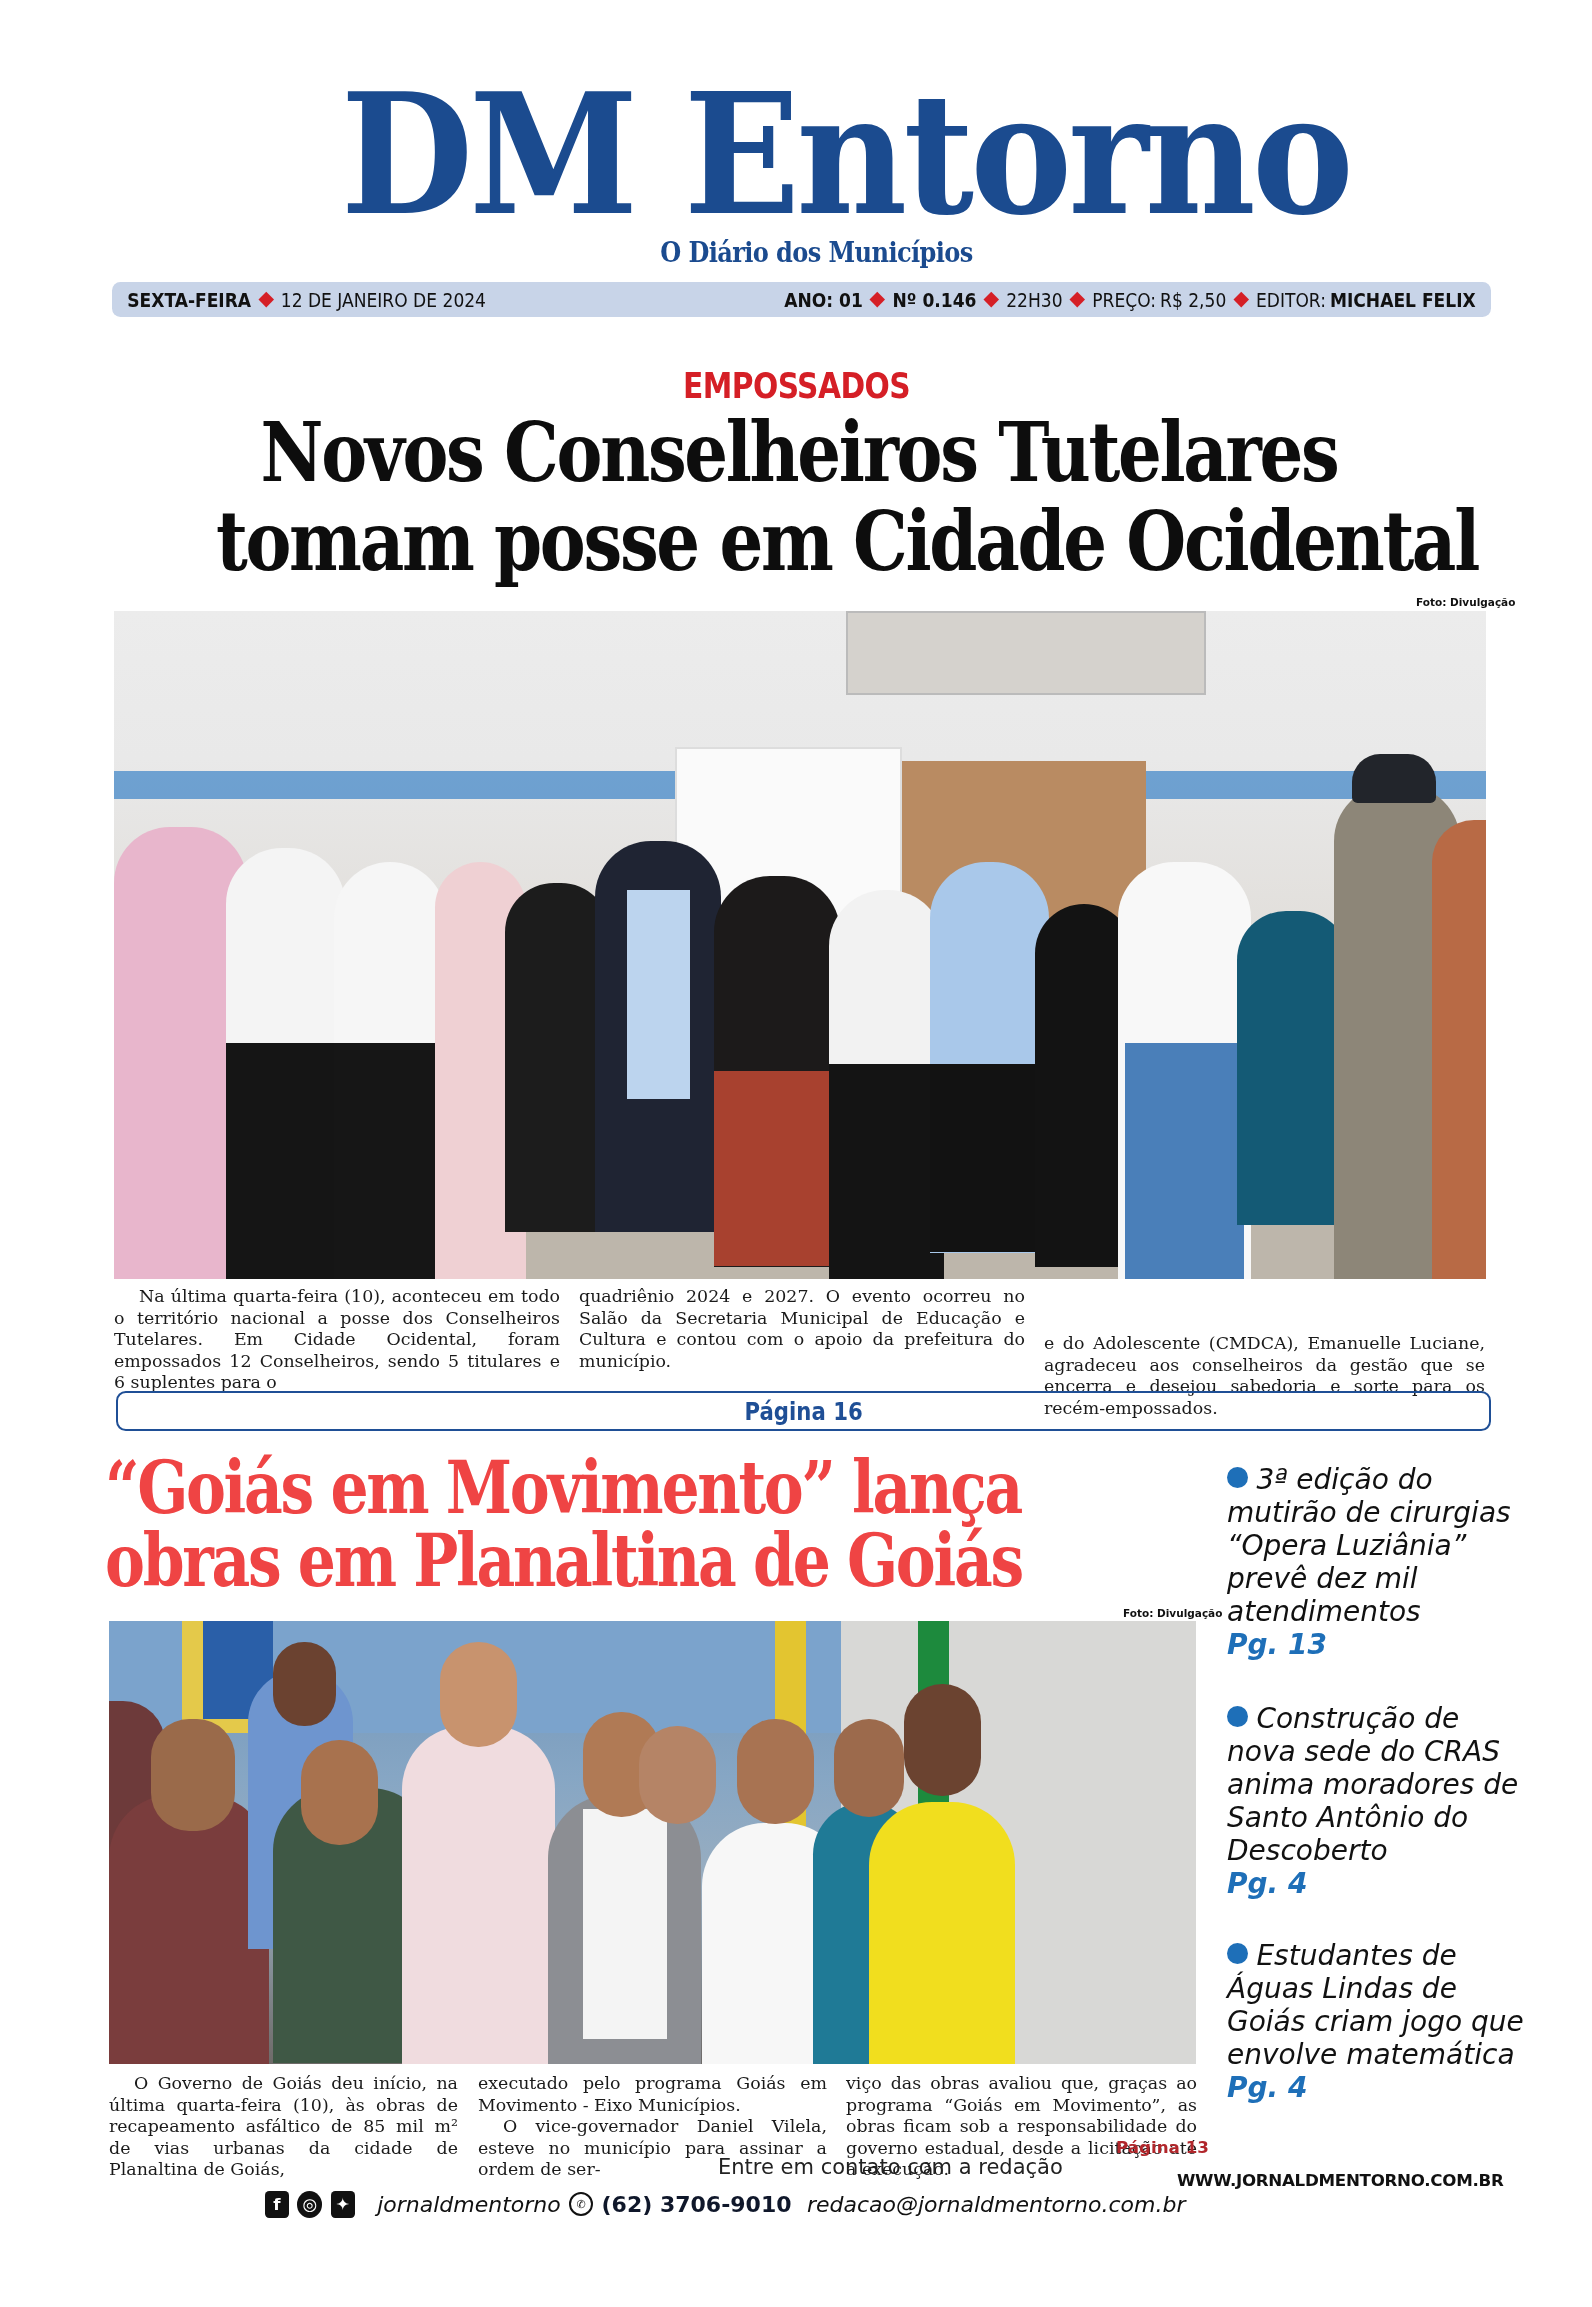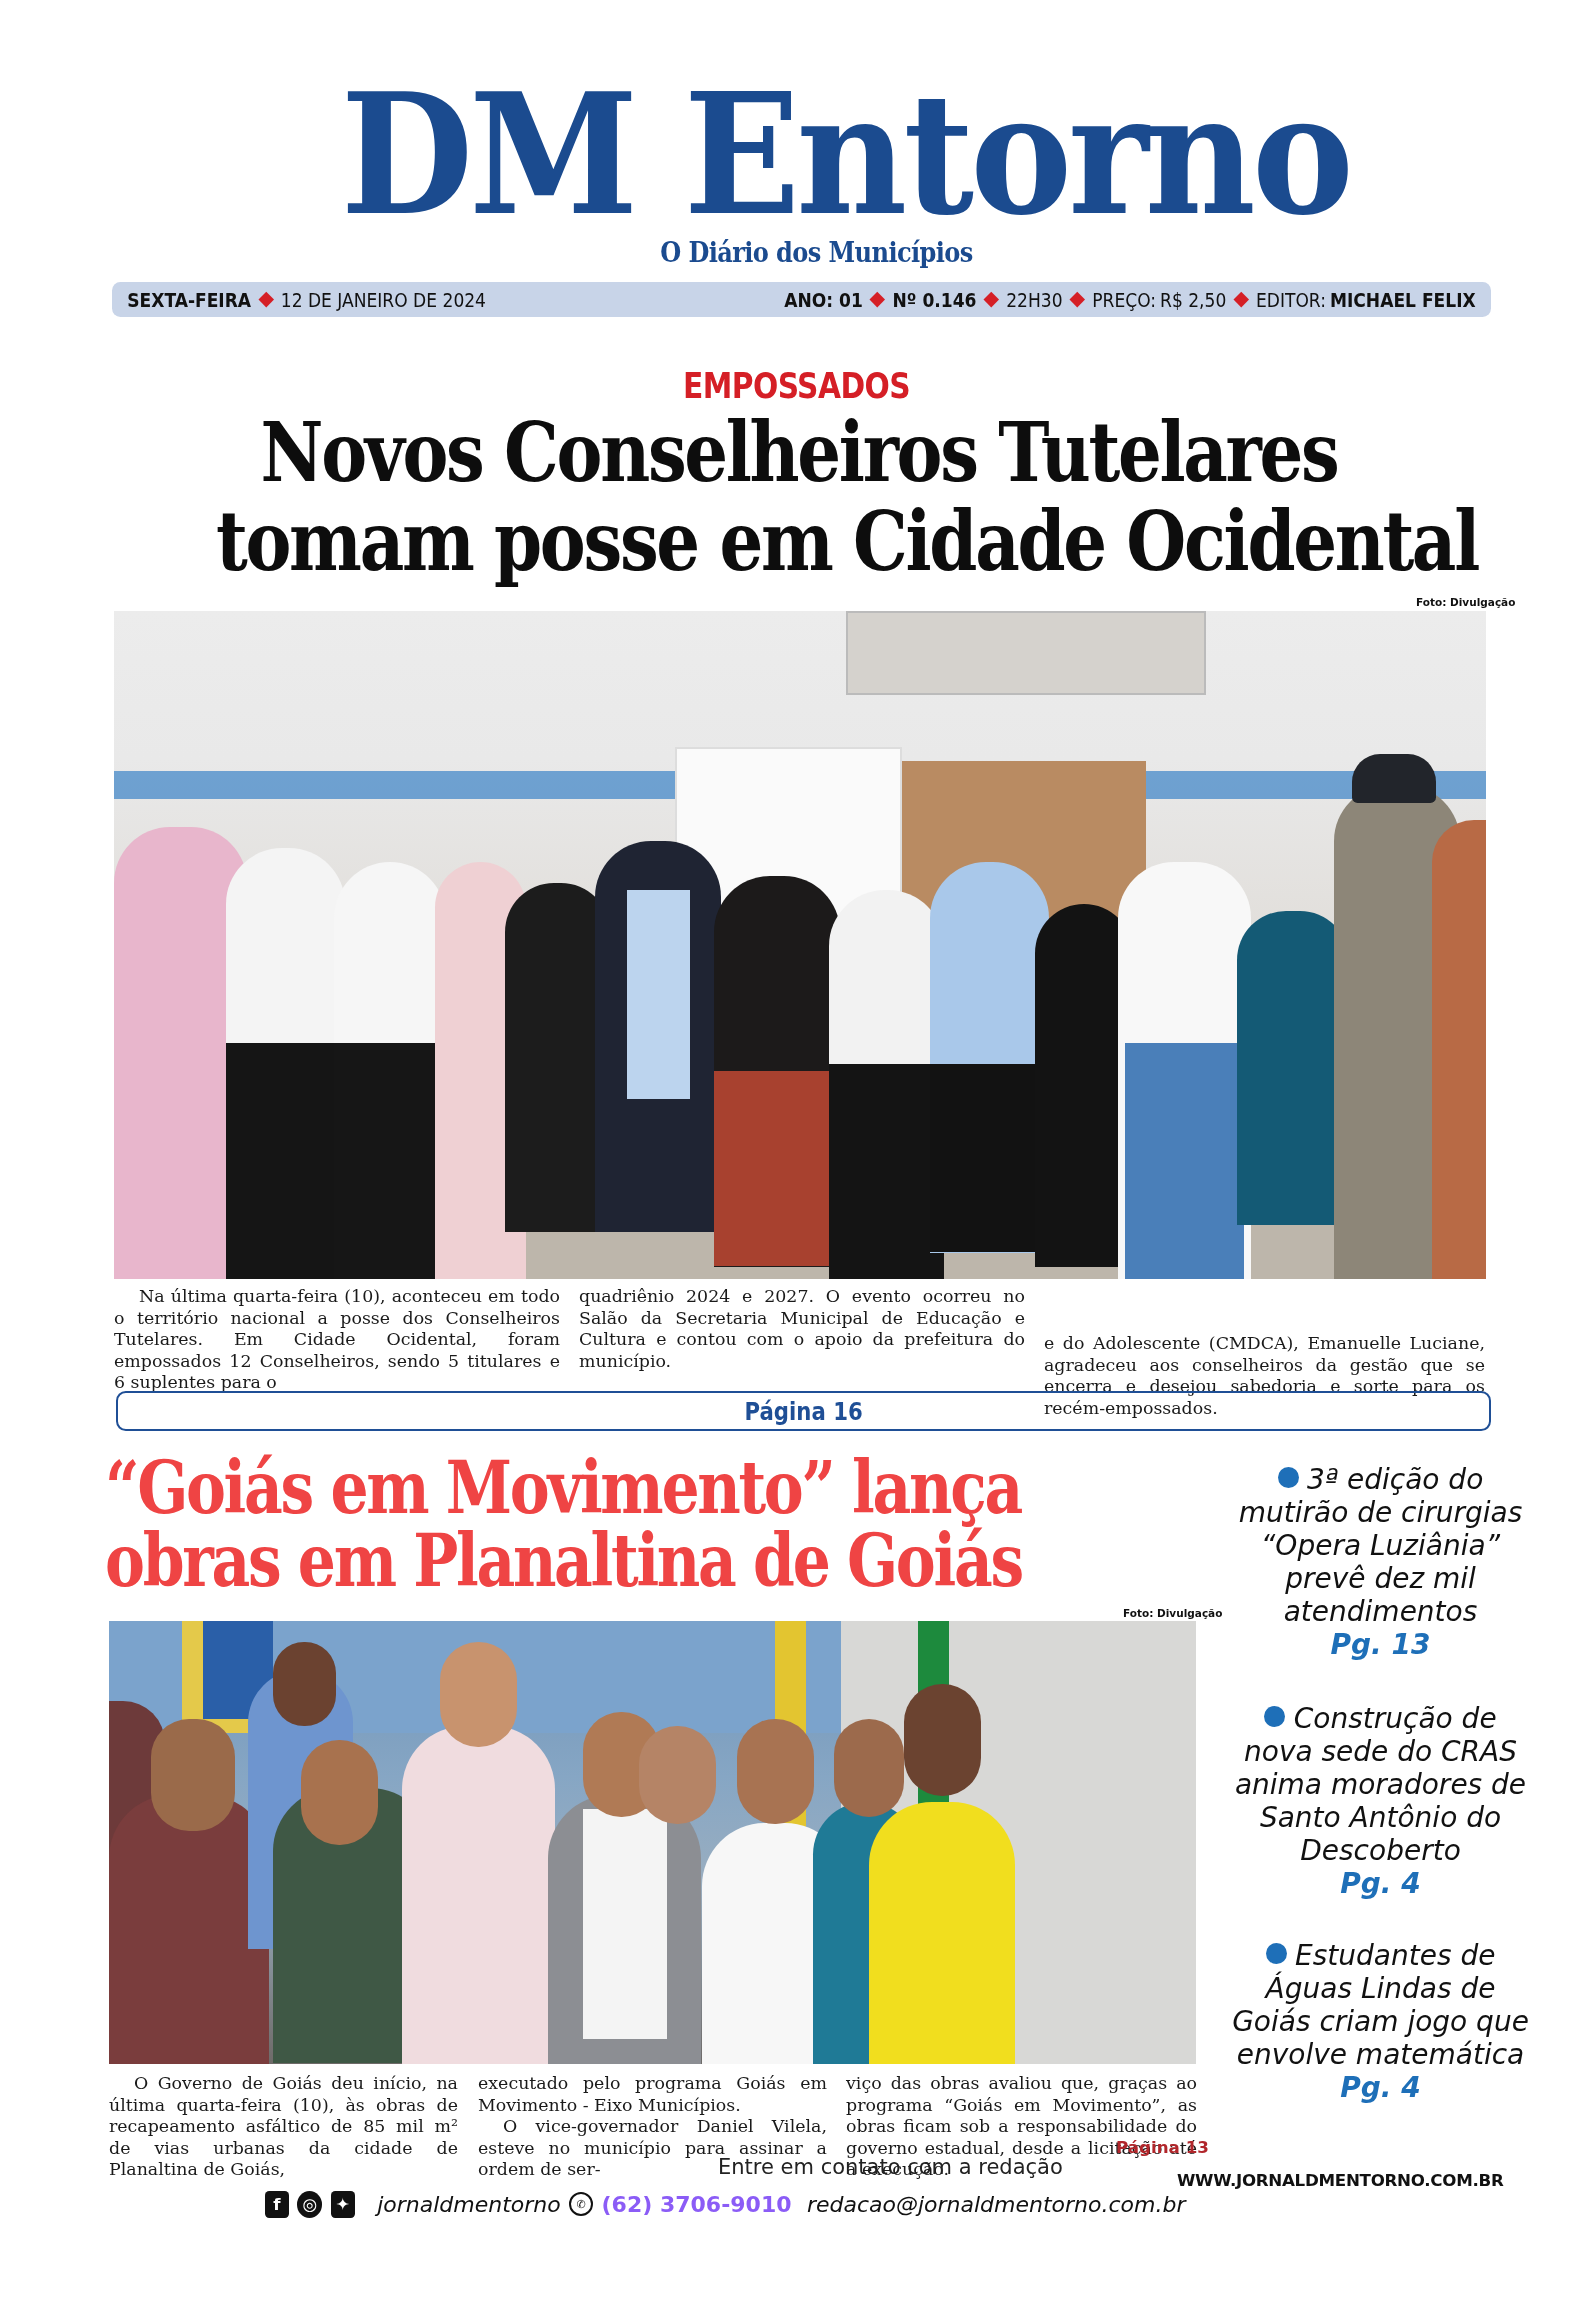--- a/index.html
+++ b/index.html
@@ -46,36 +46,36 @@
   .pagebox { left: 116px; top: 1391px; width: 1375px; height: 40px; border: 2.1px solid #1f4f96; border-radius: 9.8px; box-sizing: border-box;
     display: flex; align-items: center; justify-content: center; }
   .pagebox span { font-family: "DejaVu Sans", sans-serif; font-weight: bold; font-size: 25px; color: #1f4f96; transform: scaleX(0.85); }
 
   
   .headline2 { left: 105px; top: 1451px; width: 1095px; font-family: "DejaVu Serif", serif; font-weight: bold; font-size: 73px;
     line-height: 73px; color: #ef4444; letter-spacing: -2.8px; }
   .headline2 span { display: block; transform: scaleX(0.82); transform-origin: left; white-space: nowrap; }
 
   
-  .teaser { left: 1227px; width: 307px; text-align: center; font-family: "DejaVu Sans", sans-serif; font-style: italic;
+  .teaser { left: 1227px; width: 307px; text-align: left; font-family: "DejaVu Sans", sans-serif; font-style: italic;
     font-size: 28px; line-height: 33px; color: #111; }
   .teaser .bullet { display: inline-block; width: 21px; height: 21px; background: #1e6fb8; border-radius: 50%; margin-right: 8.4px; vertical-align: 1.4px; }
   .teaser .pg { display: block; font-weight: bold; color: #1e6fb8; font-size: 28px; }
 
   .pg13 { font-family: "DejaVu Sans", sans-serif; font-weight: bold; color: #b1262b; font-size: 16.7px; }
 
   
   .footer-contact { left: 718px; top: 2155px; font-family: "DejaVu Sans", sans-serif; font-size: 21px; color: #222; }
   .footer-site { left: 1177px; top: 2170px; font-family: "DejaVu Sans", sans-serif; font-weight: bold; font-size: 16.7px; color: #111; letter-spacing: -0.3px; }
   .footer-row { left: 265px; top: 2191px; display: flex; align-items: center; gap: 8.4px; white-space: nowrap; }
   .sicon { width: 24px; height: 26.5px; background: #111; border-radius: 4.2px; color: #fff; display: inline-flex; align-items: center; justify-content: center;
     font-family: "DejaVu Sans", sans-serif; font-weight: bold; font-size: 16.7px; }
   .sicon.round { border-radius: 50%; width: 25px; height: 26.5px; }
   .f-handle { font-family: "DejaVu Sans", sans-serif; font-style: italic; font-size: 22px; color: #111; margin-left: 14px; }
-  .f-phone { font-family: "DejaVu Sans", sans-serif; font-weight: bold; font-size: 22px; color: #8b5cf6; }
+  .f-phone { font-family: "DejaVu Sans", sans-serif; font-weight: bold; font-size: 22px; color: #0f172a; }
   .f-email { font-family: "DejaVu Sans", sans-serif; font-style: italic; font-size: 22px; color: #111; margin-left: 7px; }
   .wa { width: 24px; height: 24px; border: 2.1px solid #111; border-radius: 50%; box-sizing: border-box; display: inline-flex; align-items: center; justify-content: center; font-size: 11px; }
 </style>
 </head>
 <body>
 
 <div class="abs masthead-title">DM Entorno</div>
 <div class="abs masthead-sub">O Diário dos Municípios</div>
 
 <div class="abs infobar">

